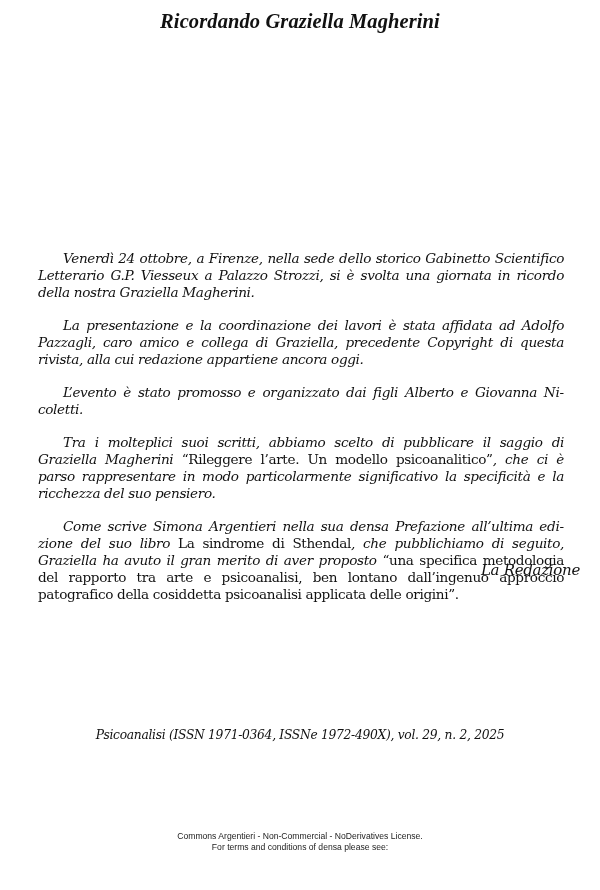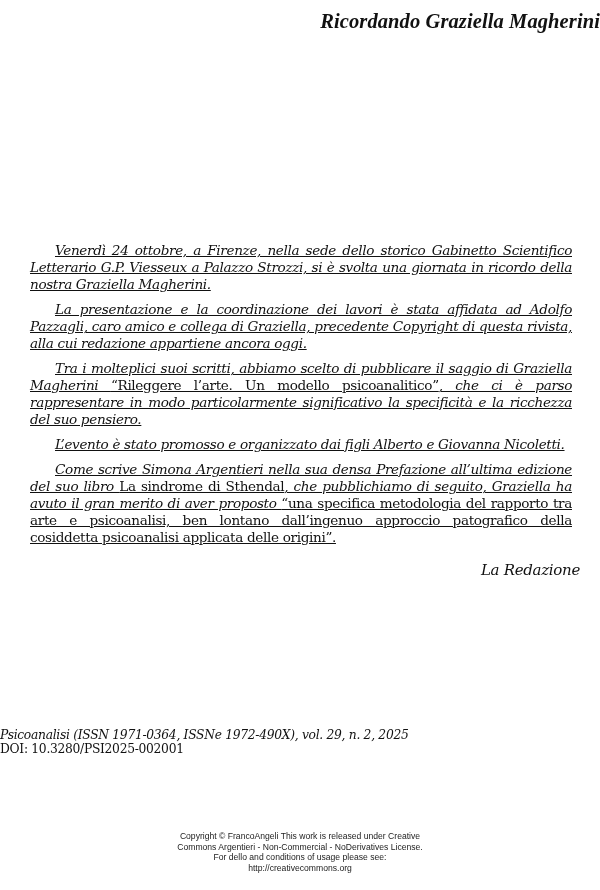--- a/index.html
+++ b/index.html
@@ -3,43 +3,43 @@
 <meta charset="utf-8">
 <style>
   html, body { margin: 0; padding: 0; background: #ffffff; }
   body {
     width: 600px; height: 890px; position: relative; overflow: hidden;
     color: #111111;
     font-family: "DejaVu Serif", "Liberation Serif", serif;
   }
   .title {
     position: absolute; top: 10px; left: 0; width: 600px;
-    text-align: right;
+    text-align: center;
     font-family: "Liberation Serif", serif;
     font-style: italic; font-weight: bold;
     font-size: 20.5px; letter-spacing: 0.1px;
   }
   .body-text {
     position: absolute; top: 234px; left: 22px; width: 558px;
     font-size: 13.6px; line-height: 17px;
     text-align: justify;
     font-family: "DejaVu Serif", serif;
     letter-spacing: -0.35px;
   }
-  .body-text p { margin: 8px; text-indent: 25px; text-decoration: underline; }
+  .body-text p { margin: 16px; text-indent: 25px; }
   .it { font-style: italic; }
   .rm { font-style: normal; }
   .signature {
     position: absolute; top: 561px; right: 20px;
     font-style: italic; font-size: 15px;
     font-family: "DejaVu Serif", serif; letter-spacing: -0.3px;
   }
   .citation {
     position: absolute; top: 728px; left: 0; width: 600px;
-    font-size: 12.3px; line-height: 14px;
+    text-align: center; font-size: 12.3px; line-height: 14px;
     font-family: "DejaVu Serif", serif; letter-spacing: -0.3px;
   }
   .citation .journal { font-style: italic; }
   .copyright {
     position: absolute; top: 831px; left: 0; width: 600px;
     text-align: center;
     font-family: "Liberation Sans", sans-serif;
     font-size: 8.6px; line-height: 10.5px; color: #222222;
   }
 </style>
@@ -49,35 +49,32 @@
 <div class="title">Ricordando Graziella Magherini</div>
 
 <div class="body-text">
   <p>
     <span class="it">Venerdì 24 ottobre, a Firenze, nella sede dello storico Gabinetto Scienti­fico Letterario G.P. Viesseux a Palazzo Strozzi, si è svolta una giornata in ricordo della nostra Graziella Magherini.</span>
   </p>
   <p>
     <span class="it">La presentazione e la coordinazione dei lavori è stata affidata ad Adolfo Pazzagli, caro amico e collega di Graziella, precedente Copyright di questa rivista, alla cui redazione appartiene ancora oggi.</span>
   </p>
   <p>
-    <span class="it">Tra i molteplici suoi scritti, abbiamo scelto di pubblicare il saggio di Graziella Magherini </span><span class="rm">“Rileggere l’arte. Un modello psicoanalitico”</span><span class="it">, che ci è parso rappresentare in modo particolarmente significativo la specificità e la ricchezza del suo pensiero.</span>
+    <span class="it">L’evento è stato promosso e organizzato dai figli Alberto e Giovanna Ni­coletti.</span>
   </p>
   <p>
-    <span class="it">L’evento è stato promosso e organizzato dai figli Alberto e Giovanna Ni­coletti.</span>
+    <span class="it">Tra i molteplici suoi scritti, abbiamo scelto di pubblicare il saggio di Graziella Magherini </span><span class="rm">“Rileggere l’arte. Un modello psicoanalitico”</span><span class="it">, che ci è parso rappresentare in modo particolarmente significativo la specificità e la ricchezza del suo pensiero.</span>
   </p>
   <p>
     <span class="it">Come scrive Simona Argentieri nella sua densa Prefazione all’ultima edi­zione del suo libro </span><span class="rm">La sindrome di Sthendal</span><span class="it">, che pubblichiamo di seguito, Graziella ha avuto il gran merito di aver proposto </span><span class="rm">“una specifica metodolo­gia del rapporto tra arte e psicoanalisi, ben lontano dall’ingenuo approccio patografico della cosiddetta psicoanalisi applicata delle origini”.</span>
   </p>
 </div>
 
 <div class="signature">La Redazione</div>
 
 <div class="citation">
   <div class="journal">Psicoanalisi (ISSN 1971-0364, ISSNe 1972-490X), vol. 29, n. 2, 2025</div>
-  <div>DOI: 10.3280/PSI2025-002001</div>
 </div>
 
 <div class="copyright">
-  <div>Copyright © FrancoAngeli This work is released under Creative</div>
   <div>Commons Argentieri - Non-Commercial - NoDerivatives License.</div>
-  <div>For dello and conditions of usage please see:</div>
-  <div>http://creativecommons.org</div>
+  <div>For terms and conditions of densa please see:</div>
 </div>
 
 </body></html>

